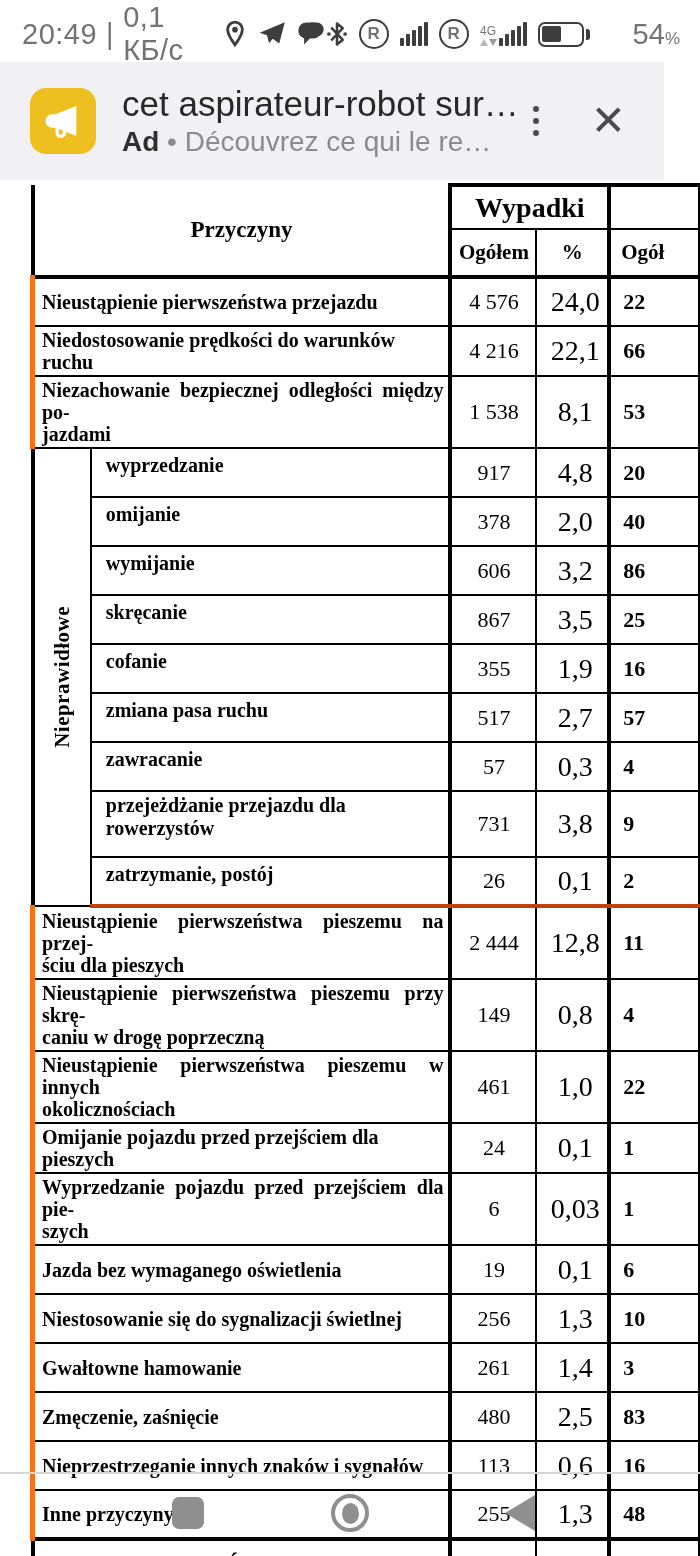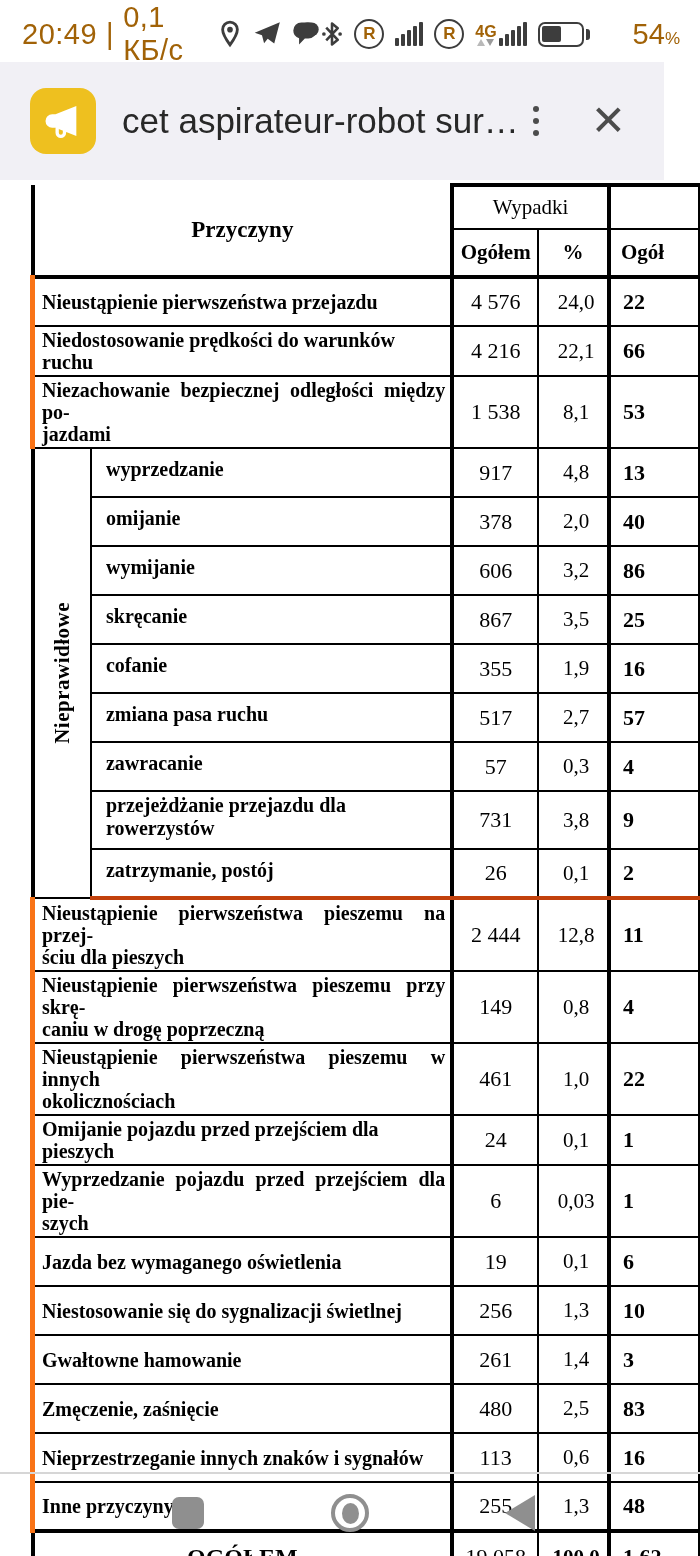--- a/index.html
+++ b/index.html
@@ -1,32 +1,32 @@
 <!DOCTYPE html>
 <html><head>
 <meta charset="utf-8">
 <style>
   * { margin:0; padding:0; box-sizing:border-box; }
   html,body { width:700px; height:1556px; }
   body { position:relative; overflow:hidden; background:#fff; font-family:"Liberation Sans",sans-serif; }
 
   
   .statusbar { position:absolute; top:0; left:0; width:700px; height:62px; background:#fff;
-    display:flex; align-items:center; padding:6px 20px 0 22px; color:#a16207; }
+    display:flex; align-items:center; padding:6px 20px 0 22px; color:#737373; }
   .sb-left { display:flex; align-items:center; gap:9px; font-size:29px; letter-spacing:.5px; }
   .sb-right { margin-left:auto; display:flex; align-items:center; gap:11px; }
   .bars { display:flex; align-items:flex-end; gap:2px; }
   .bars i { display:block; width:4px; background:#3d3d3d; border-radius:1px; }
   .bars i:nth-child(1){height:8px} .bars i:nth-child(2){height:12px} .bars i:nth-child(3){height:16px}
   .bars i:nth-child(4){height:20px} .bars i:nth-child(5){height:24px}
   .circle-r { width:30px; height:30px; border:2.5px solid #3d3d3d; border-radius:50%;
     display:flex; align-items:center; justify-content:center; font-size:17px; font-weight:bold; }
   .fourg { display:flex; align-items:flex-end; gap:1px; }
   .fourg .fg-col { display:flex; flex-direction:column; align-items:center; margin-right:1px; }
-  .fourg .fg-txt { font-size:16px; line-height:15px;font-weight:bold; }
+  .fourg .fg-txt { font-size:12px; line-height:15px; }
   .fg-arrows { display:flex; gap:1px; }
   .fg-arrows b { width:0; height:0; border-left:4px solid transparent; border-right:4px solid transparent; }
   .fg-up { border-bottom:7px solid #b9b9b9; }
   .fg-dn { border-top:7px solid #9a9a9a; }
   .battery { display:flex; align-items:center; }
   .bat-body { width:46px; height:25px; border:2.5px solid #3d3d3d; border-radius:7px; padding:2.5px; }
   .bat-fill { display:block; height:100%; width:52%; background:#3d3d3d; border-radius:2px; }
   .bat-nub { width:4px; height:11px; background:#3d3d3d; border-radius:0 3px 3px 0; margin-left:2px; }
   .sb-pct { font-size:29px;margin-left:32px; } .sb-pct sub { font-size:17px; vertical-align:baseline; }
 
@@ -42,34 +42,34 @@
   .kebab i { width:6px; height:6px; border-radius:50%; background:#4c4c4c; }
   .ad-close { font-size:42px; color:#4c4c4c; margin-left:46px; margin-right:8px; line-height:42px; font-family:"DejaVu Sans",sans-serif; }
 
   
   .tbl-wrap { position:absolute; top:183px; left:30px; }
   table { border-collapse:collapse; table-layout:fixed; font-family:"Liberation Serif","DejaVu Serif",serif; color:#000; }
   col.c-rot{width:63px} col.c-label{width:394px} col.c-total{width:88px} col.c-pct{width:73px} col.c-cut{width:95px}
   td { border:2px solid #000; vertical-align:middle; overflow:hidden; }
   td.h-causes { border-top:none; border-left:4px solid #000; border-right:4px solid #000; border-bottom:4px solid #000;
     text-align:center; font-weight:bold; font-size:23px; height:92px; }
-  td.h-group { border-top:4px solid #000; border-right:4px solid #000; text-align:center; font-weight:normal; font-size:21px; height:44px; }
+  td.h-group { border-top:4px solid #000; border-right:4px solid #000; text-align:center; font-weight:bold; font-size:28px; height:44px; }
   td.h-cutgroup { border-top:4px solid #000; border-left:4px solid #000; height:44px; }
   td.h-sub { font-weight:bold; font-size:21px; text-align:center; height:48px; border-bottom:4px solid #000; }
   td.h-sub.first { border-left:4px solid #000; }
   td.h-sub.last  { border-right:4px solid #000; }
   td.h-cut { border-left:4px solid #000; border-bottom:4px solid #000; font-weight:bold; font-size:21px; text-align:left; padding-left:10px; }
 
   td.label { font-weight:bold; font-size:20px; line-height:22px; padding:2px 5px 2px 7px;
     border-left:5px solid #f97316; border-right:4px solid #000; height:49px; }
-  td.sublabel { font-weight:bold; font-size:20px; padding:2px 5px 8px 14px; border-right:4px solid #000; height:49px; }
+  td.sublabel { font-weight:bold; font-size:20px; padding:2px 5px 16px 14px; border-right:4px solid #000; height:49px; }
   td.rotcell { border-left:4px solid #000; text-align:center; }
   .rot { writing-mode:vertical-rl; transform:rotate(180deg); font-weight:bold; font-size:21px; letter-spacing:.5px; margin:0 auto; }
   td.v-total { font-weight:normal; font-size:22px; text-align:center; }
-  td.v-pct { font-size:21px; text-align:center;padding-left:6px; }
+  td.v-pct { font-size:28px; text-align:center;padding-left:6px; }
   td.v-cut { border-left:4px solid #000; font-weight:bold; font-size:22px; text-align:left; padding-left:12px; }
   .jline { text-align:justify; text-align-last:justify; }
   tr.group-end td { border-bottom:4px solid #c2410c; }
   td.t-label { border-left:4px solid #000; border-right:4px solid #000; border-top:4px solid #000; border-bottom:5px solid #000;
     text-align:center; font-weight:bold; font-size:24px; height:53px; }
   tr.total td { border-top:4px solid #000; border-bottom:5px solid #000; }
 
   .hairline { position:absolute; top:1472px; left:0; width:700px; height:2px; background:#d6d6d6; }
 
   
@@ -151,20 +151,25 @@
 
 <div class="adbar">
   <div class="ad-icon" style="background:#eec01f">
     <svg width="40" height="40" viewBox="0 0 24 24">
       <path d="M20 3 7.5 8H5.5a4 4 0 0 0 0 8h2L20 21 Z" fill="#fff"></path>
       <path d="M8.5 16.5v2.5a2.2 2.2 0 0 0 4.4 0v-1" fill="none" stroke="#fff" stroke-width="2" stroke-linecap="round"></path>
     </svg>
   </div>
   <div class="ad-text">
     <div class="ad-title">cet aspirateur-robot sur…</div>
+    <div class="ad-sub">
+      <span class="ad-badge">Ad</span>
+      <span>•</span>
+      <span>Découvrez ce qui le re…</span>
+    </div>
   </div>
   <div class="kebab">
       <i></i>
       <i></i>
       <i></i>
     </div>
   <div class="ad-close">✕</div>
 </div>
 
 <div class="tbl-wrap">
@@ -208,21 +213,21 @@
           <td class="v-pct">8,1</td>
           <td class="v-cut">53</td>
         </tr>
         <tr>
           <td class="rotcell" rowspan="9">
             <div class="rot">Nieprawidłowe</div>
           </td>
           <td class="sublabel">wyprzedzanie</td>
           <td class="v-total">917</td>
           <td class="v-pct">4,8</td>
-          <td class="v-cut">13</td>
+          <td class="v-cut">20</td>
         </tr>
         <tr>
           <td class="sublabel">omijanie</td>
           <td class="v-total">378</td>
           <td class="v-pct">2,0</td>
           <td class="v-cut">40</td>
         </tr>
         <tr>
           <td class="sublabel">wymijanie</td>
           <td class="v-total">606</td>

